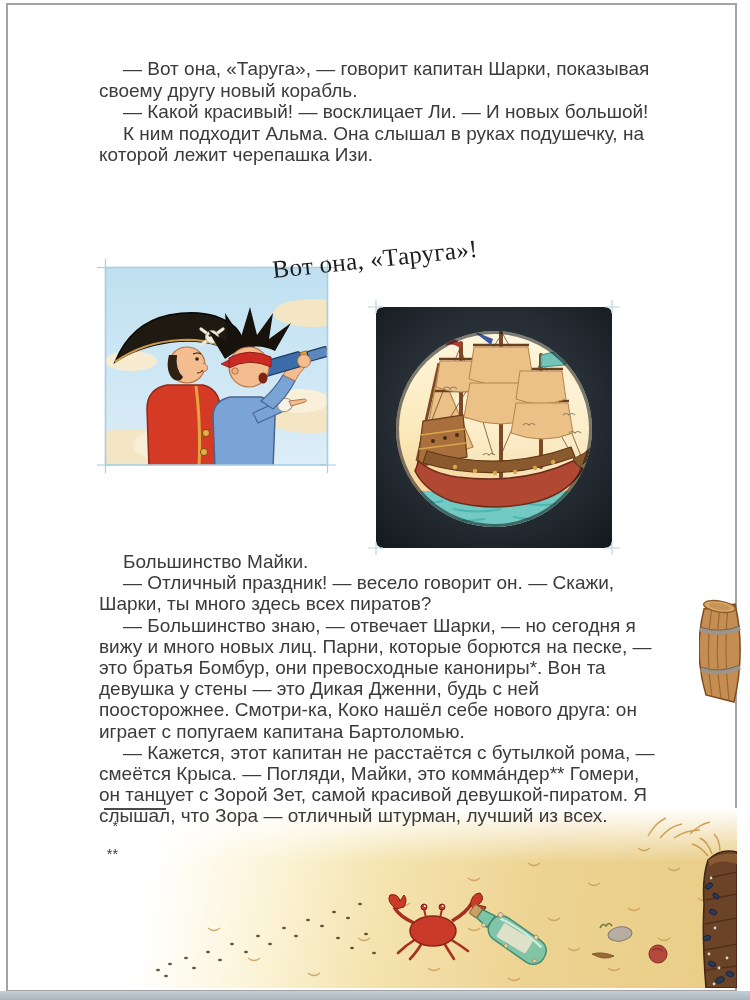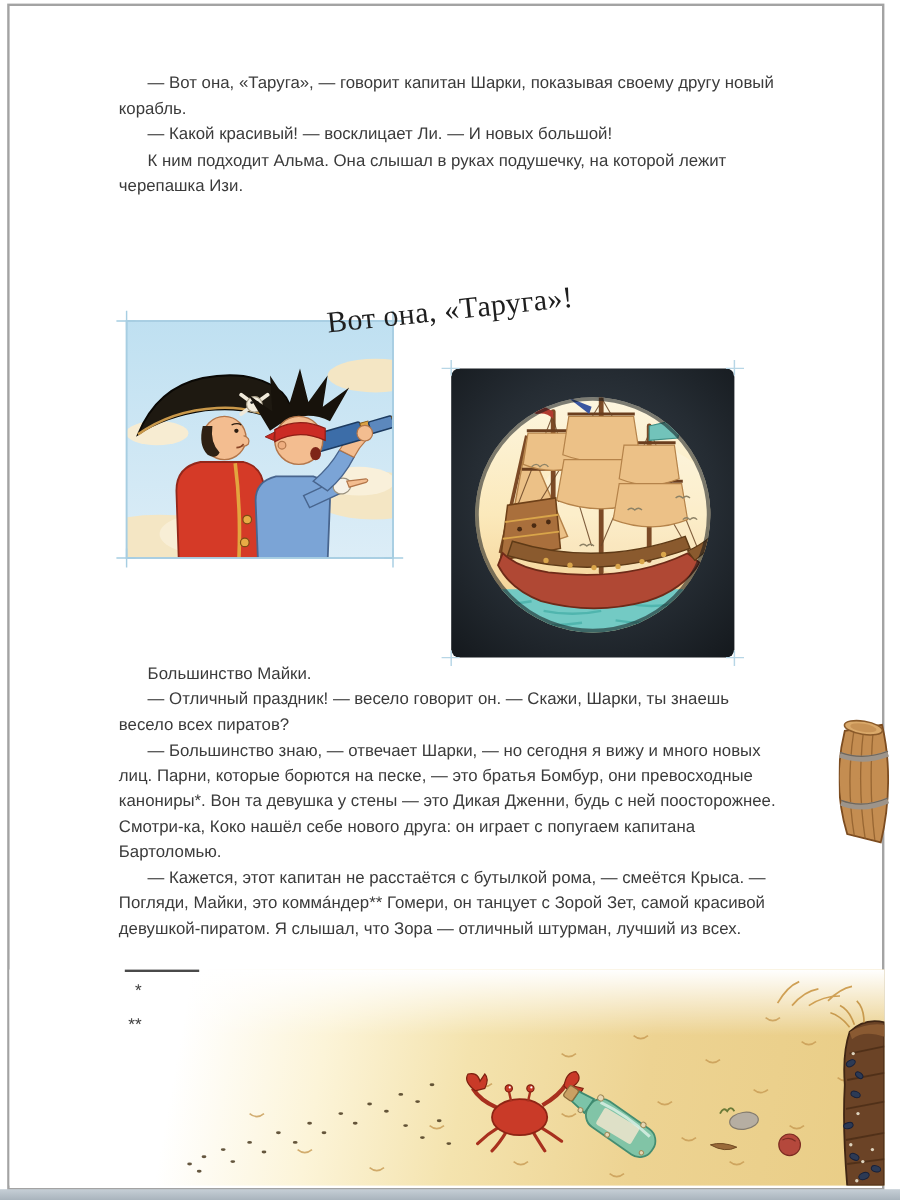--- a/index.html
+++ b/index.html
@@ -2,21 +2,21 @@
 <html><head>
 <meta charset="utf-8">
 <style>
   html,body{margin:0;padding:0;background:#ffffff;}
   .screen{position:relative;width:750px;height:1000px;background:#ffffff;overflow:hidden;
           font-family:"Liberation Sans",sans-serif;}
   .page{position:absolute;left:6px;top:3px;width:727px;height:985px;border:2px solid #a3a3a3;
         background:#ffffff;}
   .book-edge{position:absolute;left:0;top:991px;width:750px;height:9px;
         background:linear-gradient(#c6cfd6,#a9b4bd);}
-  .body-text{position:absolute;left:99px;width:556px;color:#3b3b3b;font-size:14px;
+  .body-text{position:absolute;left:99px;width:556px;color:#3b3b3b;font-size:19px;
         line-height:21.6px;z-index:3;}
   .body-text p{margin:0;text-indent:24px;}
   #text-top{top:58px;}
   #text-bottom{top:551px;line-height:21.2px;}
   .caption{position:absolute;left:274px;top:256px;z-index:4;white-space:nowrap;
         font-family:"Liberation Serif",serif;font-size:25px;color:#1e1e1e;letter-spacing:.3px;
         transform:rotate(-6deg);transform-origin:left bottom;}
   .fn-rule{position:absolute;left:104px;top:808px;width:62px;border-top:2px solid #4a4a4a;z-index:3;}
   .footnotes{position:absolute;left:100px;top:816px;width:540px;font-size:14.3px;
         line-height:21px;color:#3b3b3b;z-index:3;}
@@ -165,21 +165,21 @@
         <path d="M 168,50 L 194,44 L 192,60 L 168,62 Z" fill="#72c3ba" stroke="#3f8f86"></path>
         <path d="M 70,84 q 4,-4 7,0 q 4,-4 7,0 M 150,120 q 3,-3 6,0 q 3,-3 6,0 M 190,110 q 3,-3 6,0 q 3,-3 6,0 M 110,150 q 3,-3 6,0 q 3,-3 6,0 M 196,128 q 3,-3 6,0 q 3,-3 6,0" stroke="#8d8266" stroke-width="1.1" fill="none"></path>
       </g>
       <circle cx="121" cy="124" r="98" fill="none" stroke="#11151a" stroke-width="6" opacity="0.55"></circle>
     </g>
     <path d="M 3,-5 L 3,8 M -5,2 L 10,2 M 239,-5 L 239,8 M 232,2 L 247,2 M 3,237 L 3,250 M -5,243 L 10,243 M 239,237 L 239,250 M 232,243 L 247,243" stroke="#b7d6e6" stroke-width="1.2"></path>
   </svg>
 
   <div class="body-text" id="text-bottom">
     <p>Большинство Майки.</p>
-    <p>— Отличный праздник! — весело говорит он. — Скажи, Шарки, ты знаешь весело всех пиратов?</p>
+    <p>— Отличный праздник! — весело говорит он. — Скажи, Шарки, ты много здесь всех пиратов?</p>
     <p>— Большинство знаю, — отвечает Шарки, — но сегодня я вижу и много новых лиц. Парни, которые борются на песке, — это братья Бомбур, они превосходные канониры*. Вон та девушка у стены — это Дикая Дженни, будь с ней поосторожнее. Смотри-ка, Коко нашёл себе нового друга: он играет с попугаем капитана Бартоломью.</p>
     <p>— Кажется, этот капитан не расстаётся с бутылкой рома, — смеётся Крыса. — Погляди, Майки, это коммáндер** Гомери, он танцует с Зорой Зет, самой красивой девушкой-пиратом. Я слышал, что Зора — отличный штурман, лучший из всех.</p>
   </div>
 
   <div class="fn-rule"></div>
 
   <div class="footnotes">
     <div class="footnote">
       <span class="fn-marker">*</span>
     </div>

